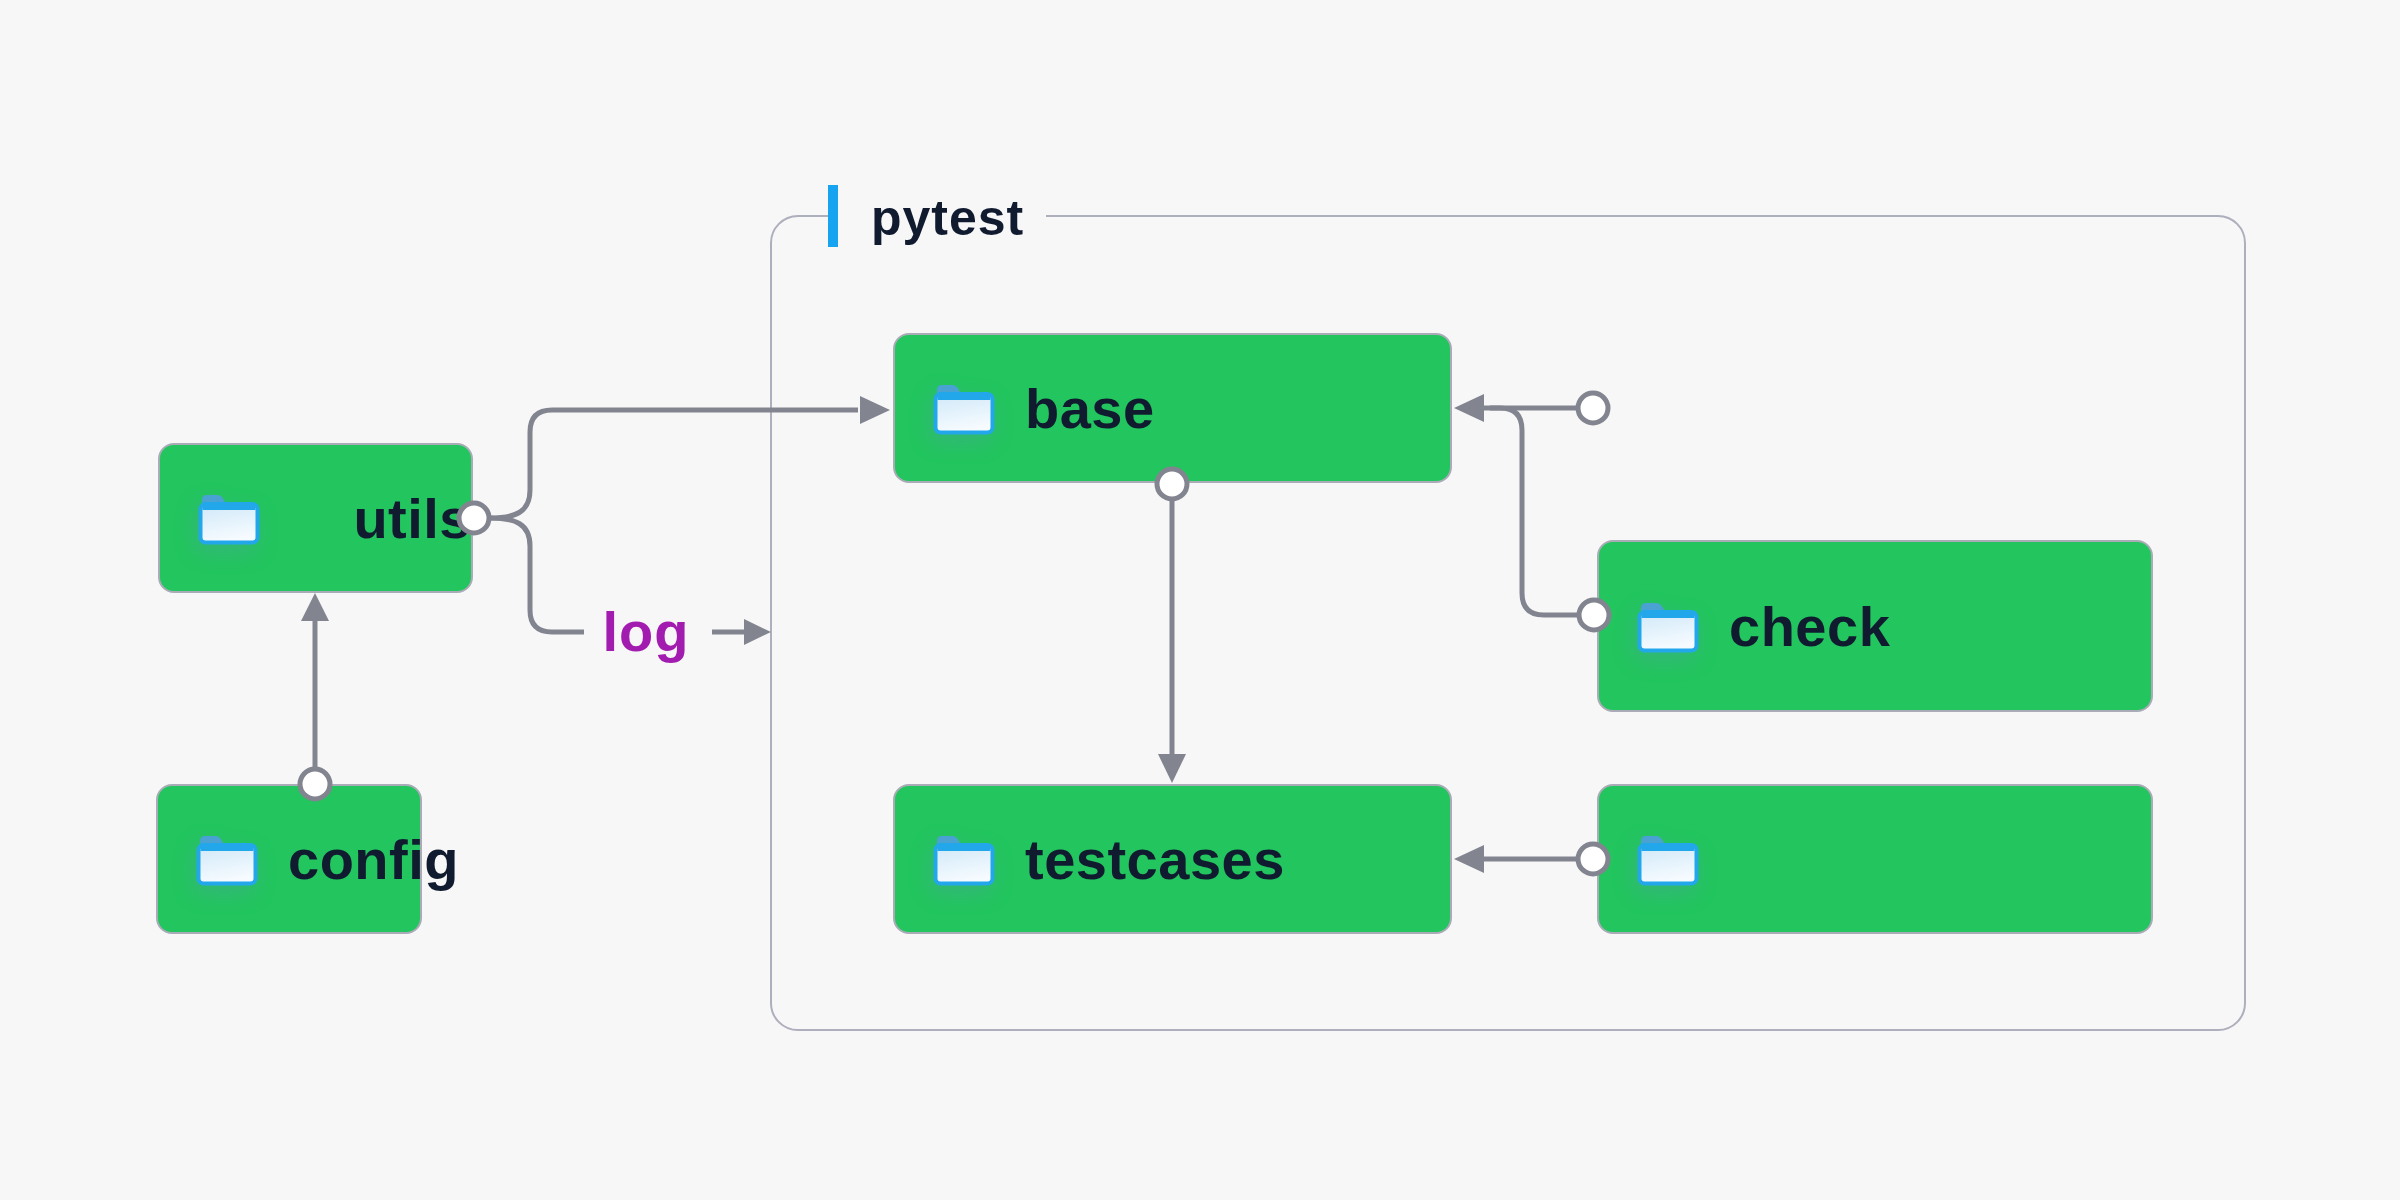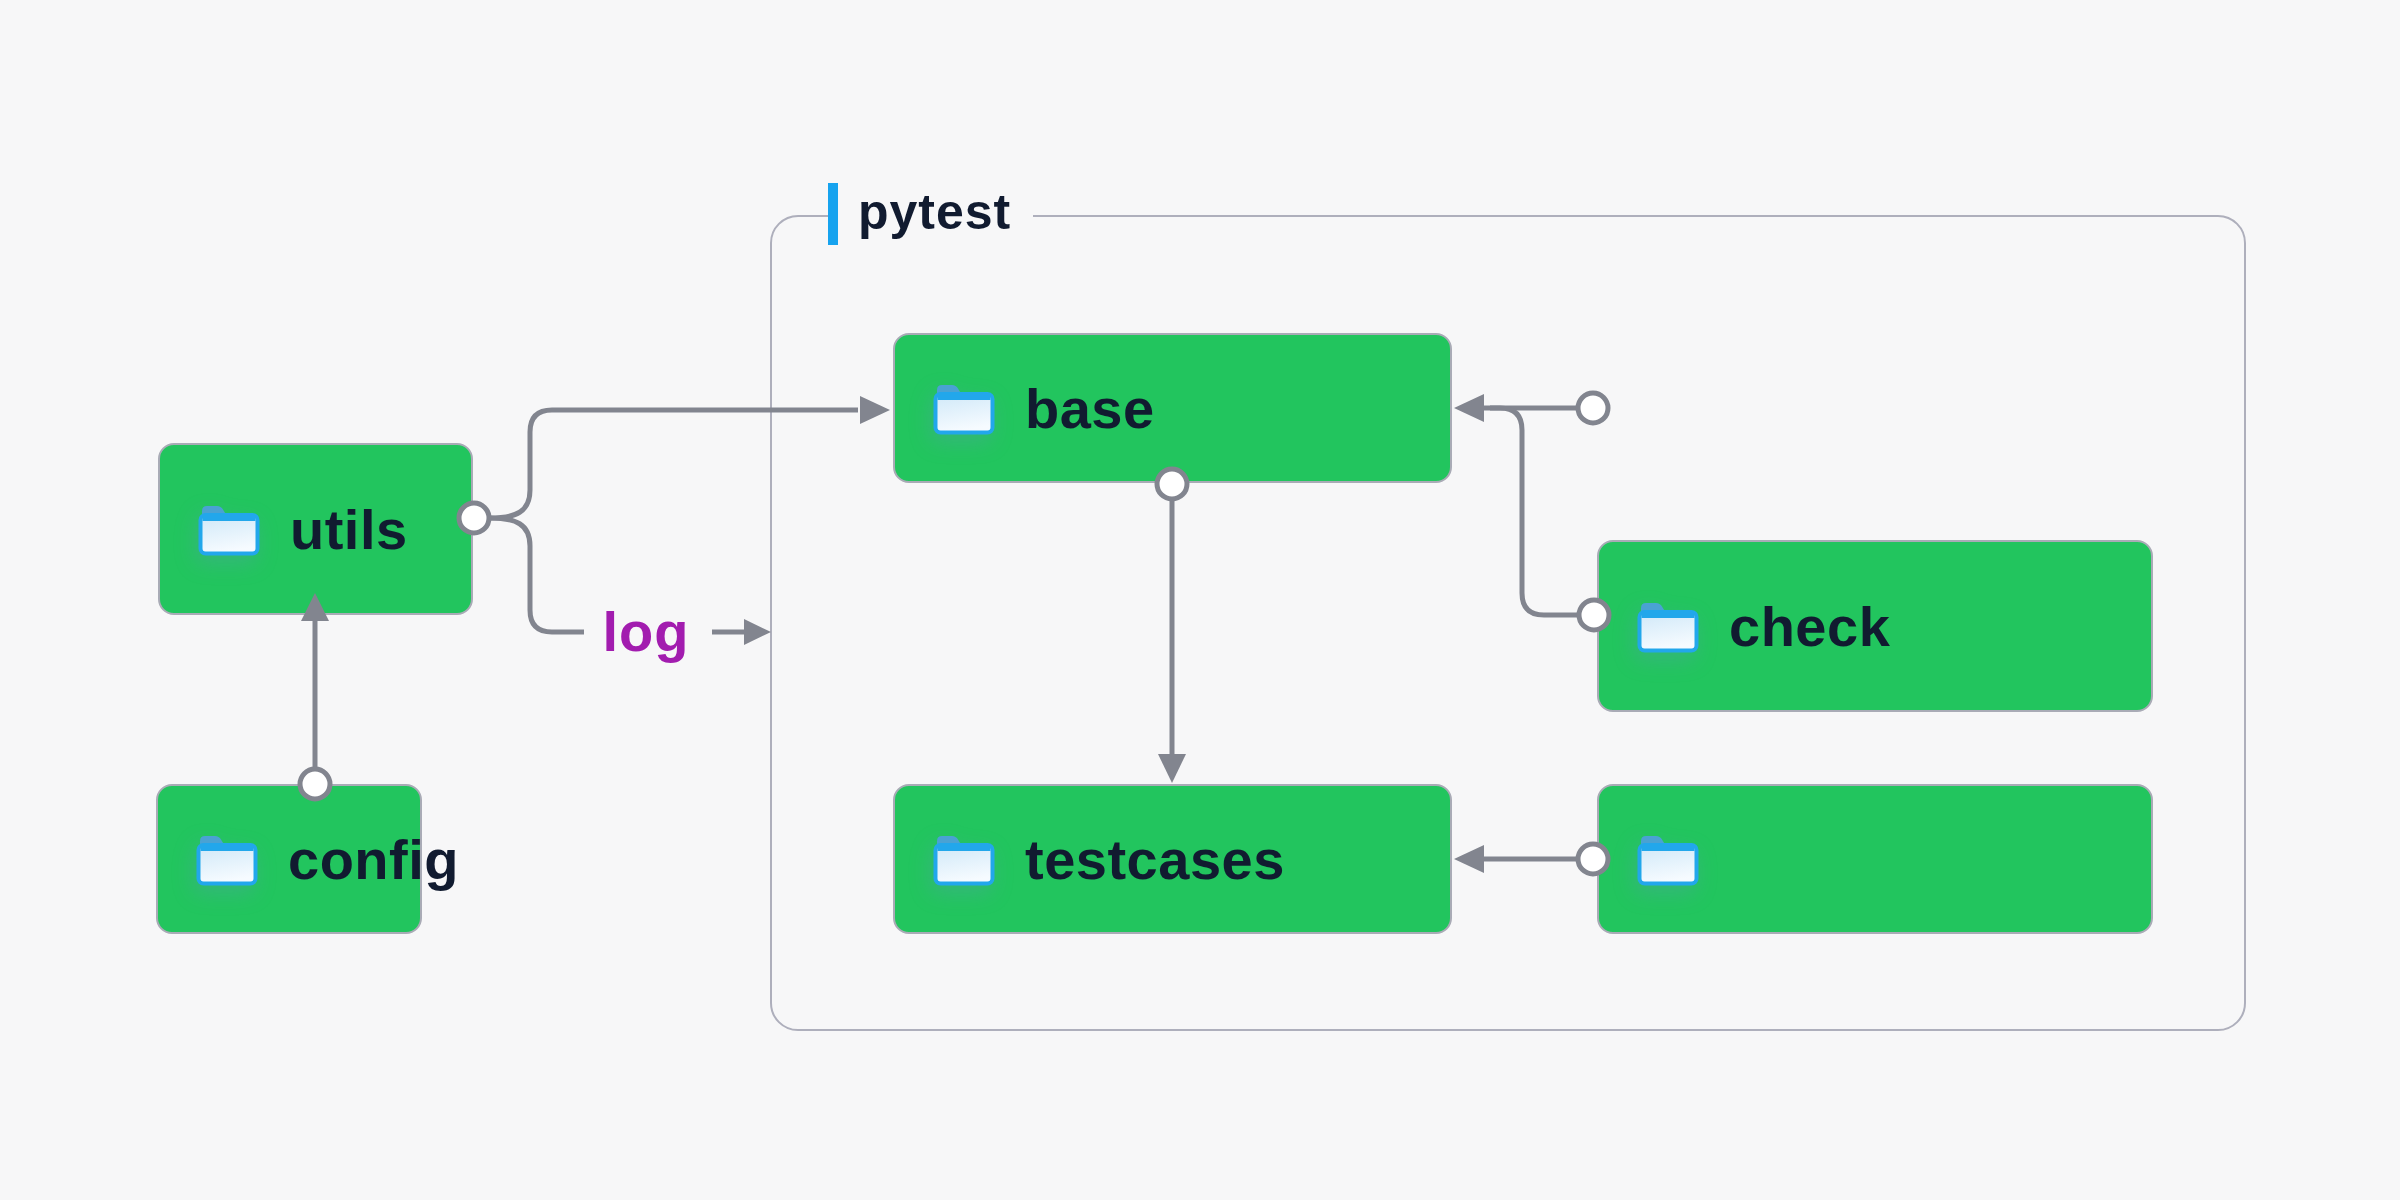--- a/index.html
+++ b/index.html
@@ -14,21 +14,21 @@
   .group-box{
     position:absolute;
     left:770px;top:215px;width:1476px;height:816px;
     border:2.5px solid #aeafbc;
     border-radius:28px;
     box-sizing:border-box;
   }
   .group-label{
     position:absolute;
     left:828px;top:183px;
-    display:flex;align-items:flex-start;gap:20px;
+    display:flex;align-items:flex-end;gap:33px;
     background:#f7f7f8;
     padding:0 22px 0 0;
     height:64px;
   }
   .group-label .accent-bar{
     width:10px;height:62px;
     background:#16a3ef;
   }
   .group-label .group-title{
     font-size:50px;font-weight:700;color:#111b30;letter-spacing:1px;
@@ -41,21 +41,21 @@
     padding-left:38px;
     background:#22c55e;
     border:2.5px solid #a9abb6;
     border-radius:16px;
     box-sizing:border-box;
   }
   .node .label{
     font-size:56px;font-weight:700;color:#111b30;letter-spacing:0.5px;
   }
   .folder-icon{ filter: drop-shadow(-3px 8px 10px rgba(96,148,190,0.30)); flex:0 0 auto; }
-  .n-utils    {left:158px; top:443px; width:315px; height:172px;}
+  .n-utils    {left:158px; top:443px; width:315px; height:150px;justify-content:space-between;}
   .n-config   {left:156px; top:784px; width:266px; height:150px;}
   .n-base     {left:893px; top:333px; width:559px; height:150px;}
   .n-pymilvus {left:1597px;top:333px; width:556px; height:150px;}
   .n-check    {left:1597px;top:540px; width:556px; height:172px;}
   .n-testcases{left:893px; top:784px; width:559px; height:150px;text-align:right;}
   .n-common   {left:1597px;top:784px; width:556px; height:150px;}
   
   .connector-layer{
     position:absolute;left:0;top:0;width:2400px;height:1200px;
     pointer-events:none;

